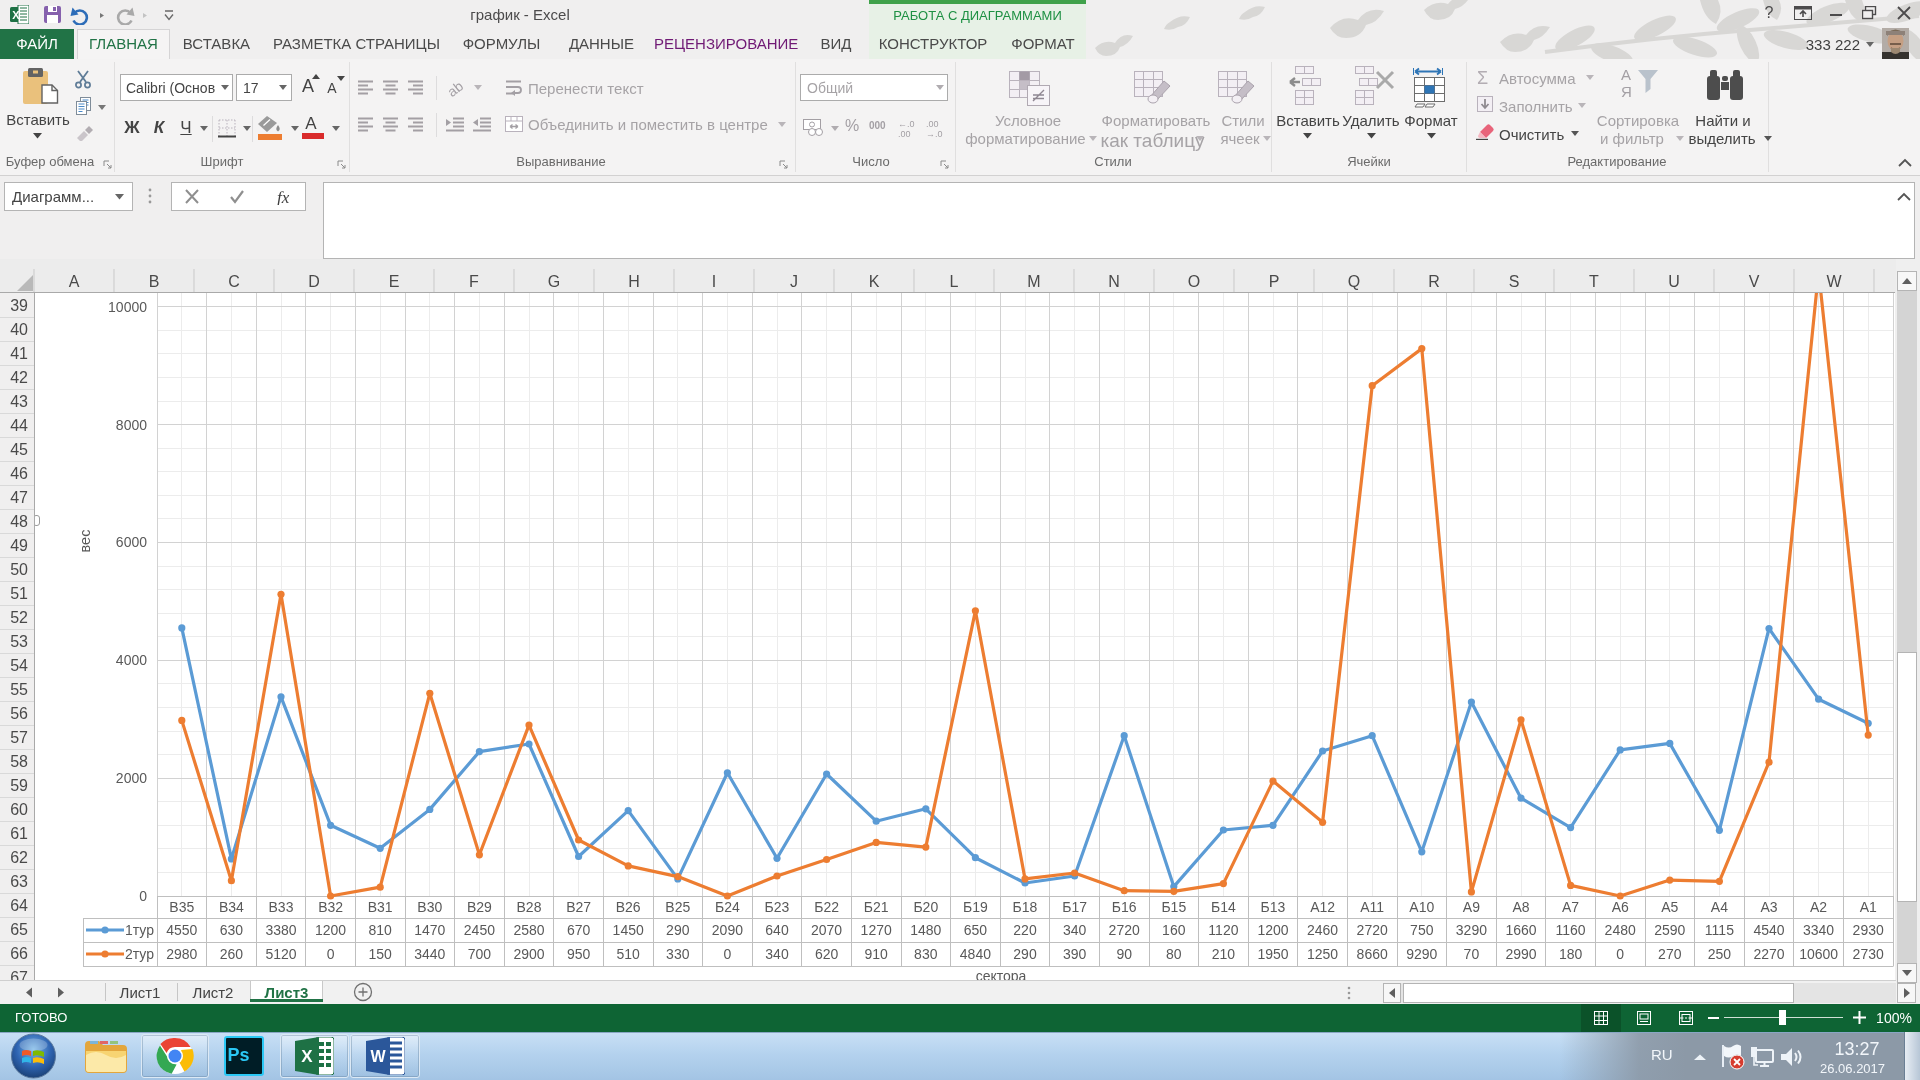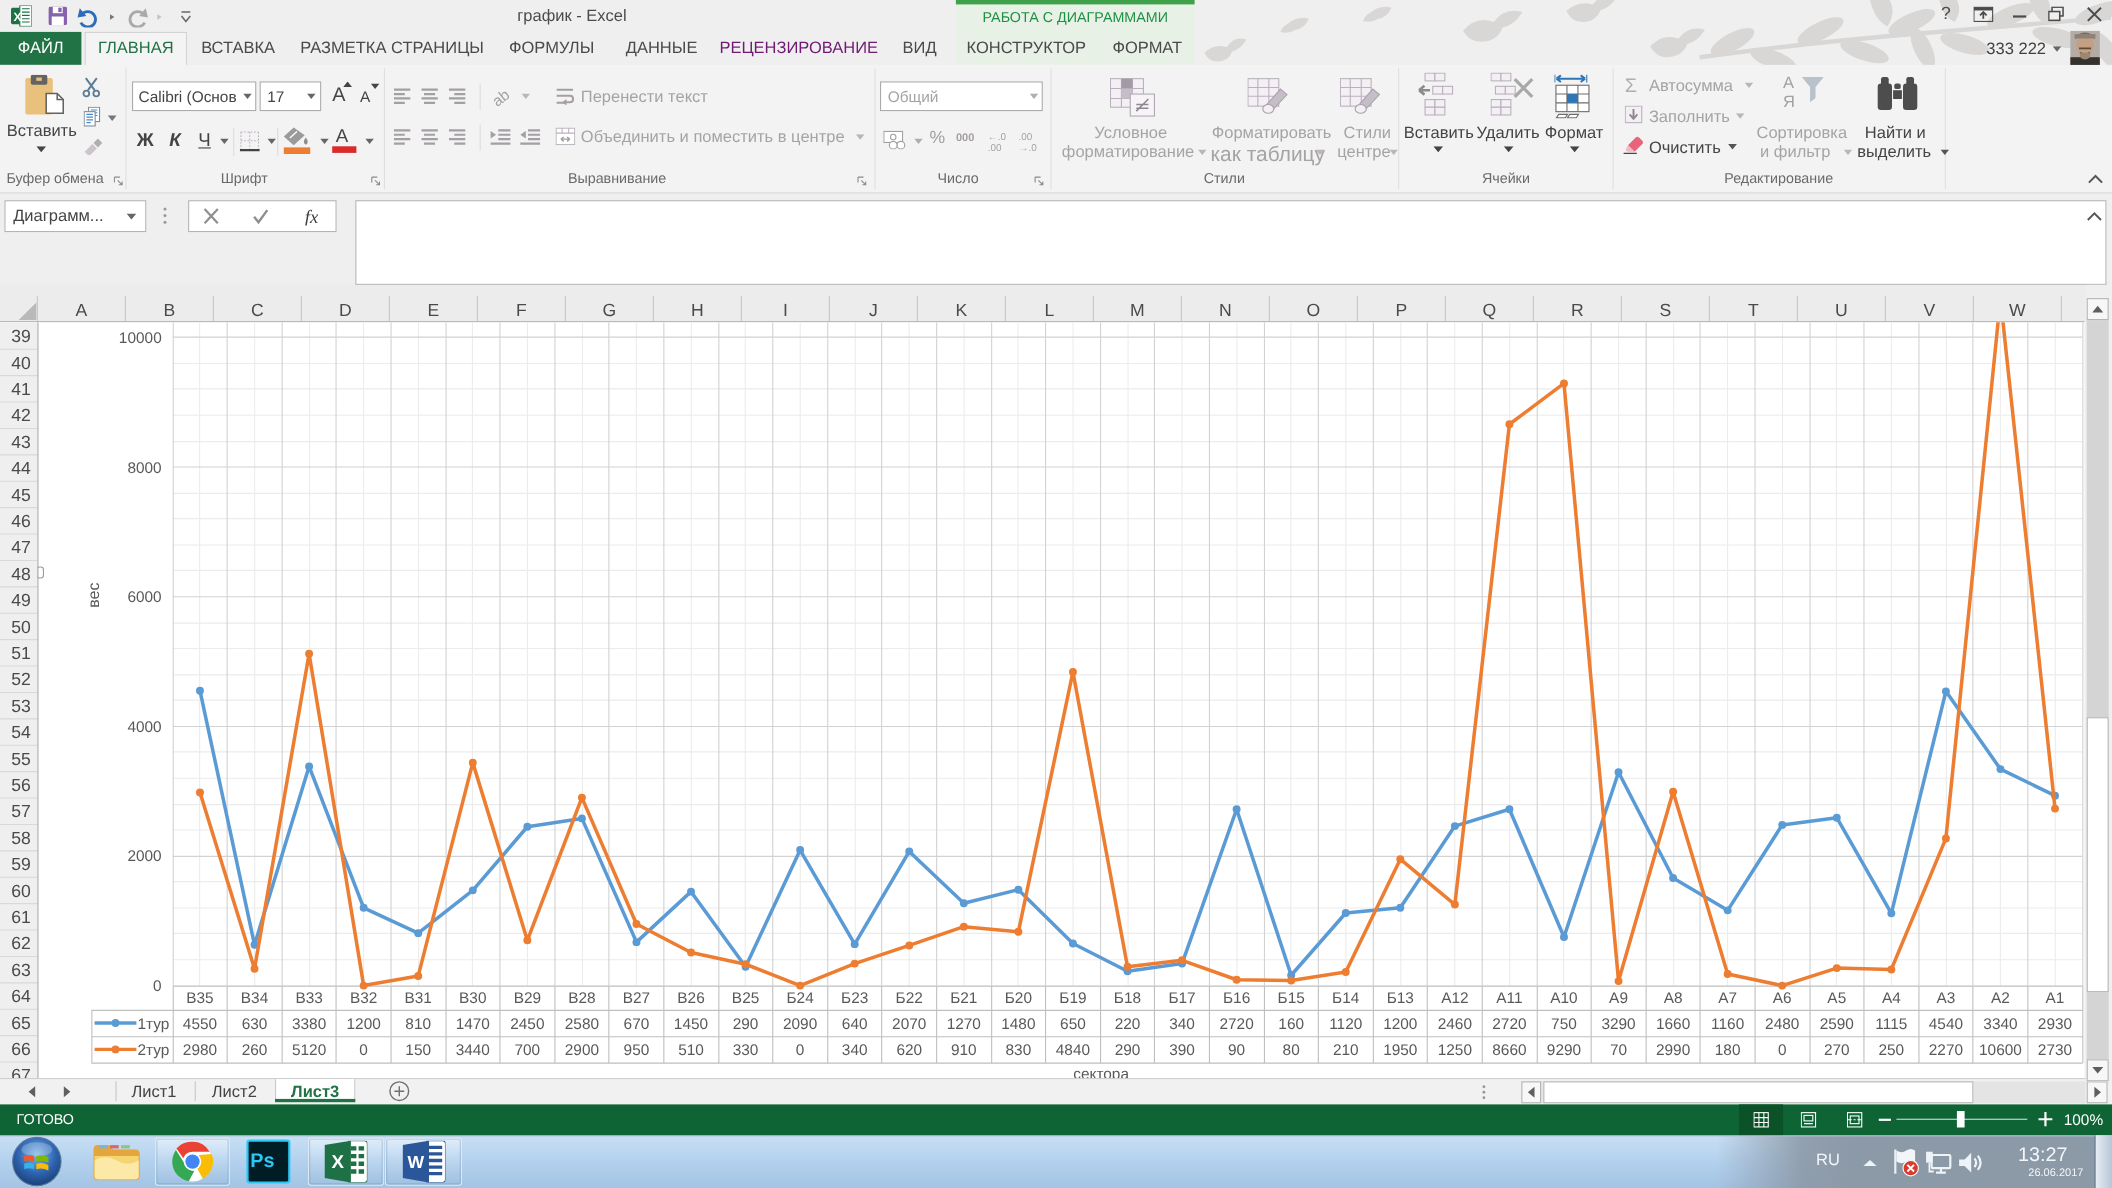--- a/index.html
+++ b/index.html
@@ -269,21 +269,21 @@
 <svg class="abs" style="left:1196px;top:136px" width="9" height="6">
       <path d="M0 0 h8 l-4 5 Z" fill="#b9b5b9"></path>
     </svg>
 <svg class="abs" style="left:1218px;top:71px" width="44" height="38">
 <rect x="0.5" y="0.5" width="28" height="25" fill="#f3eff4" stroke="#b9b2bc"></rect>
 <path d="M0.5 8.5h28M0.5 16.5h28M9.5 0.5v25M19.5 0.5v25" stroke="#b9b2bc"></path>
 <path d="M16 26 L30 10 l6 5 L22 30 Z" fill="#c5bec7" stroke="#aaa2ac"></path>
 <ellipse cx="19" cy="28" rx="5" ry="4" fill="#f3eff4" stroke="#aaa2ac"></ellipse>
 </svg>
 <div style="position:absolute;left:1213px;top:112px;width:60px;height:16px;font-size:15px;color:#a6a3a6;text-align:center">Стили</div>
-<div style="position:absolute;left:1211px;top:130px;width:58px;height:16px;font-size:15px;color:#a6a3a6;text-align:center">центре</div>
+<div style="position:absolute;left:1211px;top:130px;width:58px;height:16px;font-size:15px;color:#a6a3a6;text-align:center">ячеек</div>
 <svg class="abs" style="left:1263px;top:136px" width="9" height="6">
       <path d="M0 0 h8 l-4 5 Z" fill="#b9b5b9"></path>
     </svg>
 <div style="position:absolute;left:1043px;top:154px;width:140px;height:14px;font-size:13px;color:#6a6a6a;text-align:center">Стили</div>
 <svg class="abs" style="left:1288px;top:66px" width="40" height="40">
 <g fill="#f3eff4" stroke="#b9b2bc">
 <rect x="7.5" y="0.5" width="9" height="7"></rect>
         <rect x="16.5" y="0.5" width="9" height="7"></rect>
 <rect x="14.5" y="12.5" width="9" height="7"></rect>
         <rect x="23.5" y="12.5" width="9" height="7"></rect>
@@ -806,14 +806,14 @@
 <rect x="6" y="4" width="17" height="12" rx="1" fill="none" stroke="#eef3f8" stroke-width="2"></rect>
 <path d="M10 20 h9 M14.5 16 v4" stroke="#eef3f8" stroke-width="2"></path>
 <rect x="1" y="1" width="6" height="10" fill="#eef3f8"></rect>
 <path d="M4 11 v8 h4" stroke="#eef3f8" stroke-width="1.6" fill="none"></path>
 </svg>
 <svg class="abs" style="left:1780px;top:1046px" width="24" height="22">
 <path d="M1 8 h5 l6 -6 v18 l-6 -6 H1 Z" fill="#eef3f8"></path>
 <path d="M15 7 q3 4 0 8 M18 4.5 q5 6.5 0 13" stroke="#eef3f8" stroke-width="2" fill="none"></path>
 </svg>
 <div style="position:absolute;left:1820px;top:1039px;width:74px;height:15px;font-size:18px;color:#f2f6fa;text-align:center">13:27</div>
-<div style="position:absolute;left:1820px;top:1061px;width:74px;height:15px;font-size:10px;color:#f2f6fa;text-align:right">26.06.2017</div>
+<div style="position:absolute;left:1820px;top:1061px;width:74px;height:15px;font-size:13px;color:#f2f6fa;text-align:left">26.06.2017</div>
 <div style="position:absolute;left:1904px;top:1032px;width:16px;height:48px;background:linear-gradient(90deg,#e7edf4,#b7c6d6);border-left:1px solid #6b7f94"></div>
 </div>
 </body></html>

